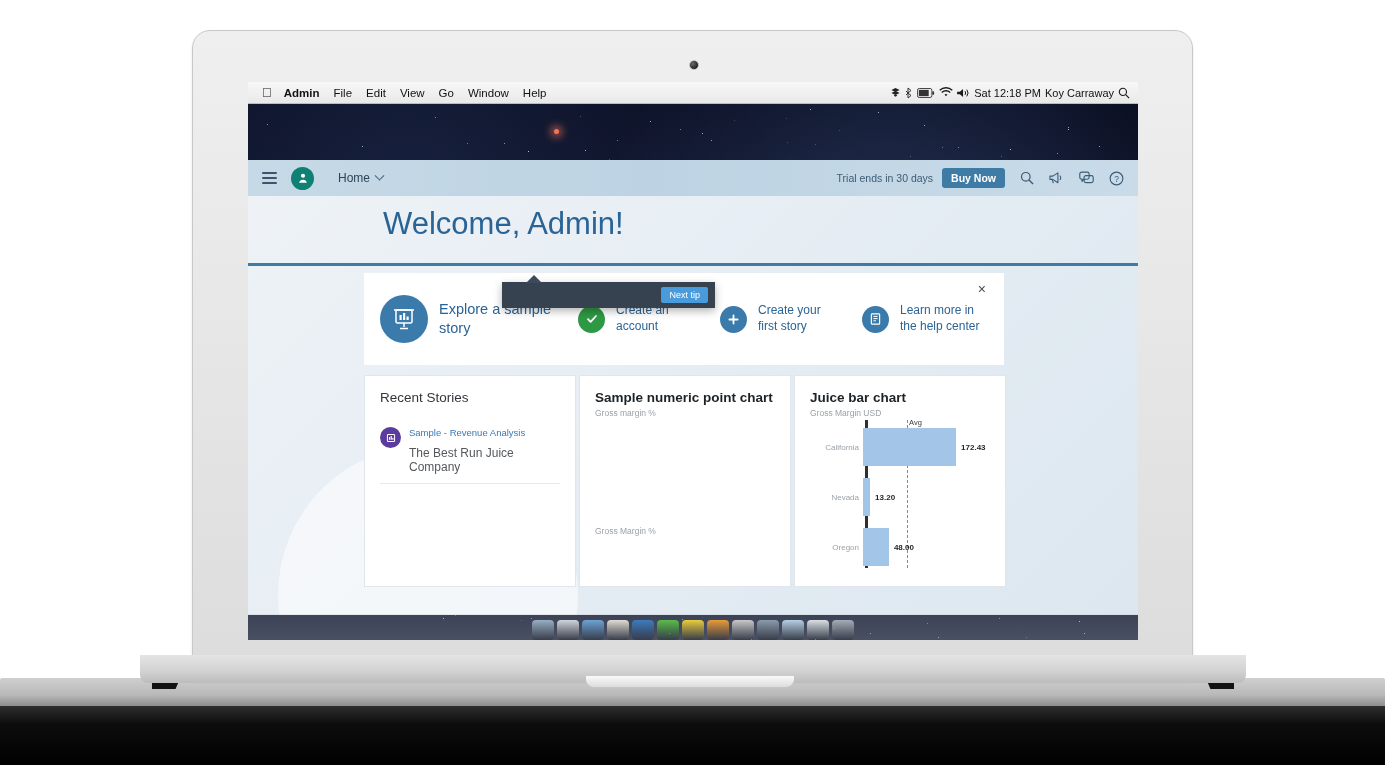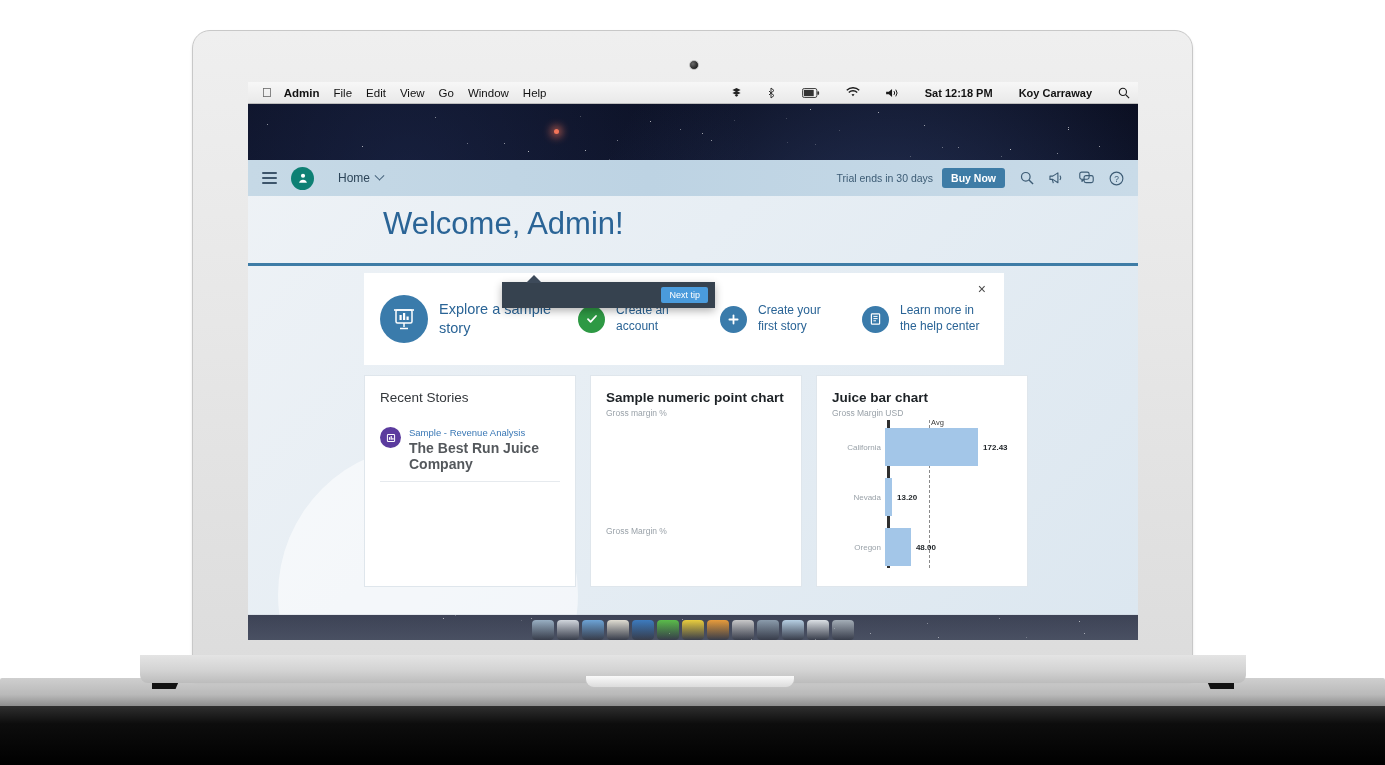--- a/index.html
+++ b/index.html
@@ -103,21 +103,21 @@
     background: linear-gradient(to bottom, #f7f7f7 0%, #e9e9e9 100%);
     border-bottom: 1px solid #bdbdbd;
     display: flex; align-items: center;
     font-size: 11.5px; color: #121212;
     padding: 0 8px;
   }
   .menubar .apple { margin: 0 12px 0 6px; font-size: 13px; }
   .menubar .mi { margin-right: 14px; white-space: nowrap; }
   .menubar .mi.bold { font-weight: bold; }
   .menubar .spacer { flex: 1; }
-  .menubar .right-item { margin-left: 26px; display: flex; align-items: center; font-weight: bold; }
+  .menubar .right-item { margin-left: 4px; display: flex; align-items: center; }
   .menubar svg { display: block; }
 
   
   .dock {
     position: absolute; left: 0; bottom: 0;
     width: 890px; height: 26px;
     display: flex; align-items: flex-end; justify-content: center;
     gap: 3px;
     background: linear-gradient(to bottom, rgba(190,195,205,0.28) 0%, rgba(150,158,172,0.45) 100%);
   }
@@ -189,38 +189,38 @@
   .action.primary .txt { font-size: 14.5px; max-width: 118px; }
   .action .txt.two { max-width: 82px; }
   .close-x {
     position: absolute; right: 18px; top: 9px;
     font-size: 14px; color: #4a4a4a; cursor: pointer; line-height: 1;
   }
 
   
   .cards {
     position: absolute; left: 116px; top: 215px;
-    display: flex; gap: 14px;
+    display: flex; gap: 3px;
   }
   .card {
     background: #fff; border: 1px solid #dfe6ec;
     width: 212px; height: 212px; padding: 14px 15px;
     position: relative;
   }
   .card h3 { font-size: 13.5px; font-weight: normal; color: #33373b; }
   .card h3.b { font-weight: bold; color: #1d2226; font-size: 13.5px; }
   .card .sub { font-size: 8.5px; color: #9aa2a9; margin-top: 3px; }
 
   .story-row { display: flex; align-items: flex-start; gap: 8px; margin-top: 22px; cursor: pointer; }
   .story-icon {
     width: 21px; height: 21px; border-radius: 50%; background: #5b3b9e;
     display: flex; align-items: center; justify-content: center; flex: 0 0 auto;
   }
   .story-title { font-size: 9.5px; color: #3a78b5; }
-  .story-sub { font-size: 14px; color: #54585c; margin-top: 2px; font-weight: bold; }
+  .story-sub { font-size: 12px; color: #54585c; margin-top: 8px; }
   .story-sep { border-bottom: 1px solid #e6eaee; margin-top: 9px; }
 
   .big-num {
     position: absolute; left: 15px; top: 86px;
     font-size: 54px; color: #64c46d; font-weight: bold; letter-spacing: -1px;
   }
   .num-foot { position: absolute; left: 15px; top: 150px; font-size: 8.5px; color: #9aa2a9; }
 
   
   .chart { position: absolute; left: 14px; top: 44px; width: 186px; height: 152px; }

